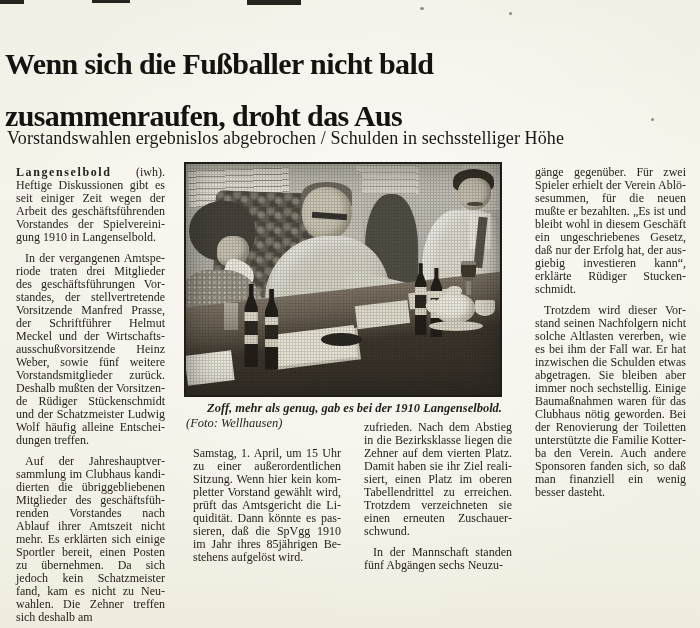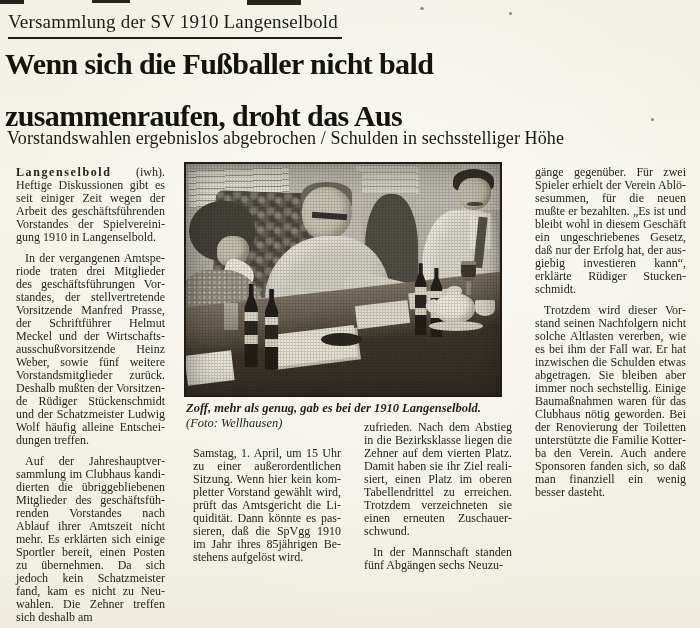--- a/index.html
+++ b/index.html
@@ -106,36 +106,35 @@
   .p-saucer{left:77.5%;top:68%;width:17%;height:4.5%;background:#d7d3c5;border-radius:50%;}
   .p-cup{left:92%;top:59%;width:6.5%;height:7%;background:#e5e2d5;border-radius:10% 10% 45% 45%;}
   .p-wineglass{left:87.5%;top:42%;width:5%;height:9%;border-radius:10% 10% 50% 50%;
     background:linear-gradient(180deg,#8f8a7d 0 18%, #3f382d 18% 75%, #6d675b 75% 100%);}
   .p-wineglass-stem{left:89.3%;top:50.5%;width:1.4%;height:6%;background:#8f8a7d;}
   .p-halftone{left:0;top:0;right:0;bottom:0;
     background-image:radial-gradient(rgba(22,20,15,.16) 1px, transparent 1.3px);
     background-size:3px 3px;}
   .p-vignette{left:0;top:0;right:0;bottom:0;box-shadow:inset 0 0 30px rgba(28,26,20,.5);}
   .caption{position:absolute; left:186px; top:401px; width:316px; font-size:12.5px; line-height:15px;}
-  .caption-text{font-style:italic; font-weight:bold; color:#211f1b;}
+  .caption-text{font-style:italic; font-weight:bold; color:#211f1b;text-align:right;}
   .caption-credit{font-style:italic; text-align:left; color:#24221e;}
 </style>
 </head>
 <body>
 
 <div class="page">
 
   <div class="mark" style="left:0;top:0;width:24px;height:4px;"></div>
   <div class="mark" style="left:92px;top:0;width:38px;height:3px;"></div>
   <div class="mark" style="left:247px;top:0;width:54px;height:5px;"></div>
   <div class="speck" style="left:420px;top:7px;width:4px;height:3px;"></div>
   <div class="speck" style="left:509px;top:12px;width:3px;height:3px;"></div>
   <div class="speck" style="left:651px;top:118px;width:3px;height:3px;"></div>
 
-  <div class="kicker">Versammlung der SV 1910 Langenselbold</div>
 
   <h1 class="headline">
     <span class="hl-line">Wenn sich die Fußballer nicht bald</span>
     <span class="hl-line">zusammenraufen, droht das Aus</span>
   </h1>
 
   <div class="subheadline">Vorstandswahlen ergebnislos abgebrochen / Schulden in sechsstelliger Höhe</div>
 
   <div class="col col1">
     <p class="lead"><span class="dateline">Langenselbold</span>

